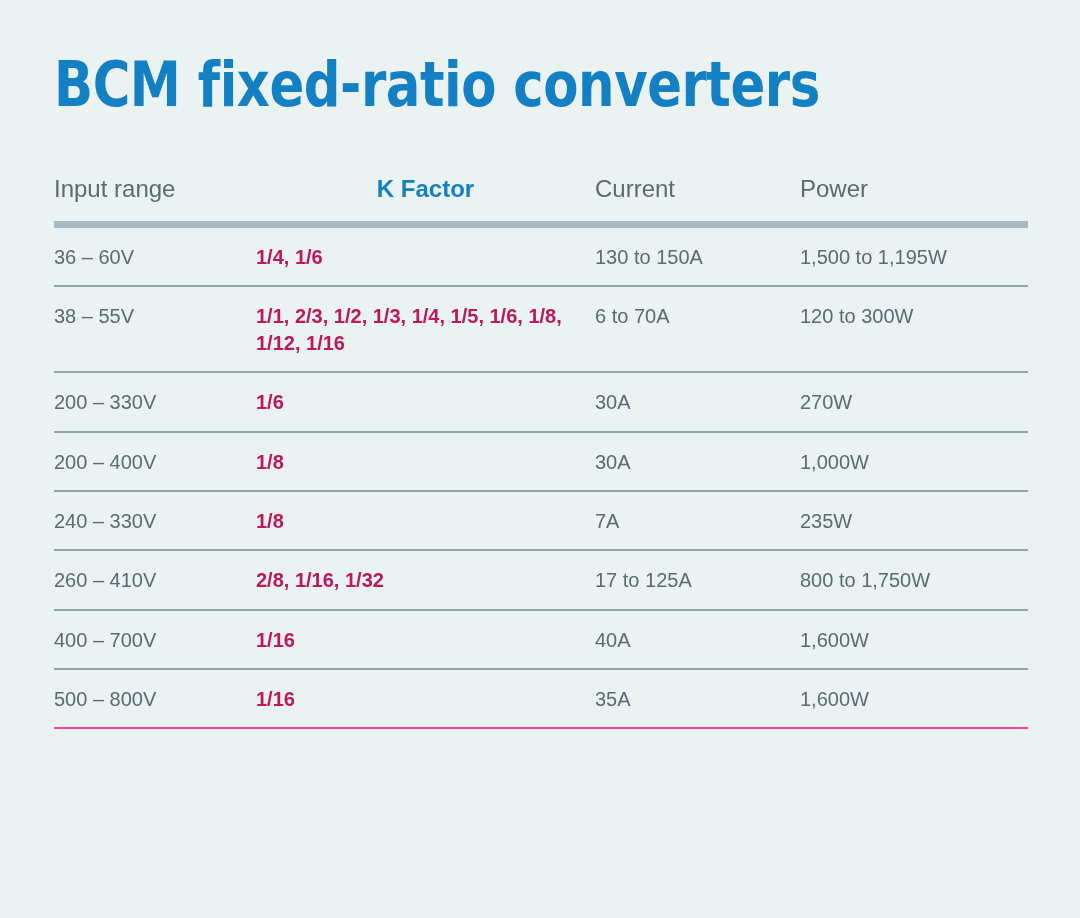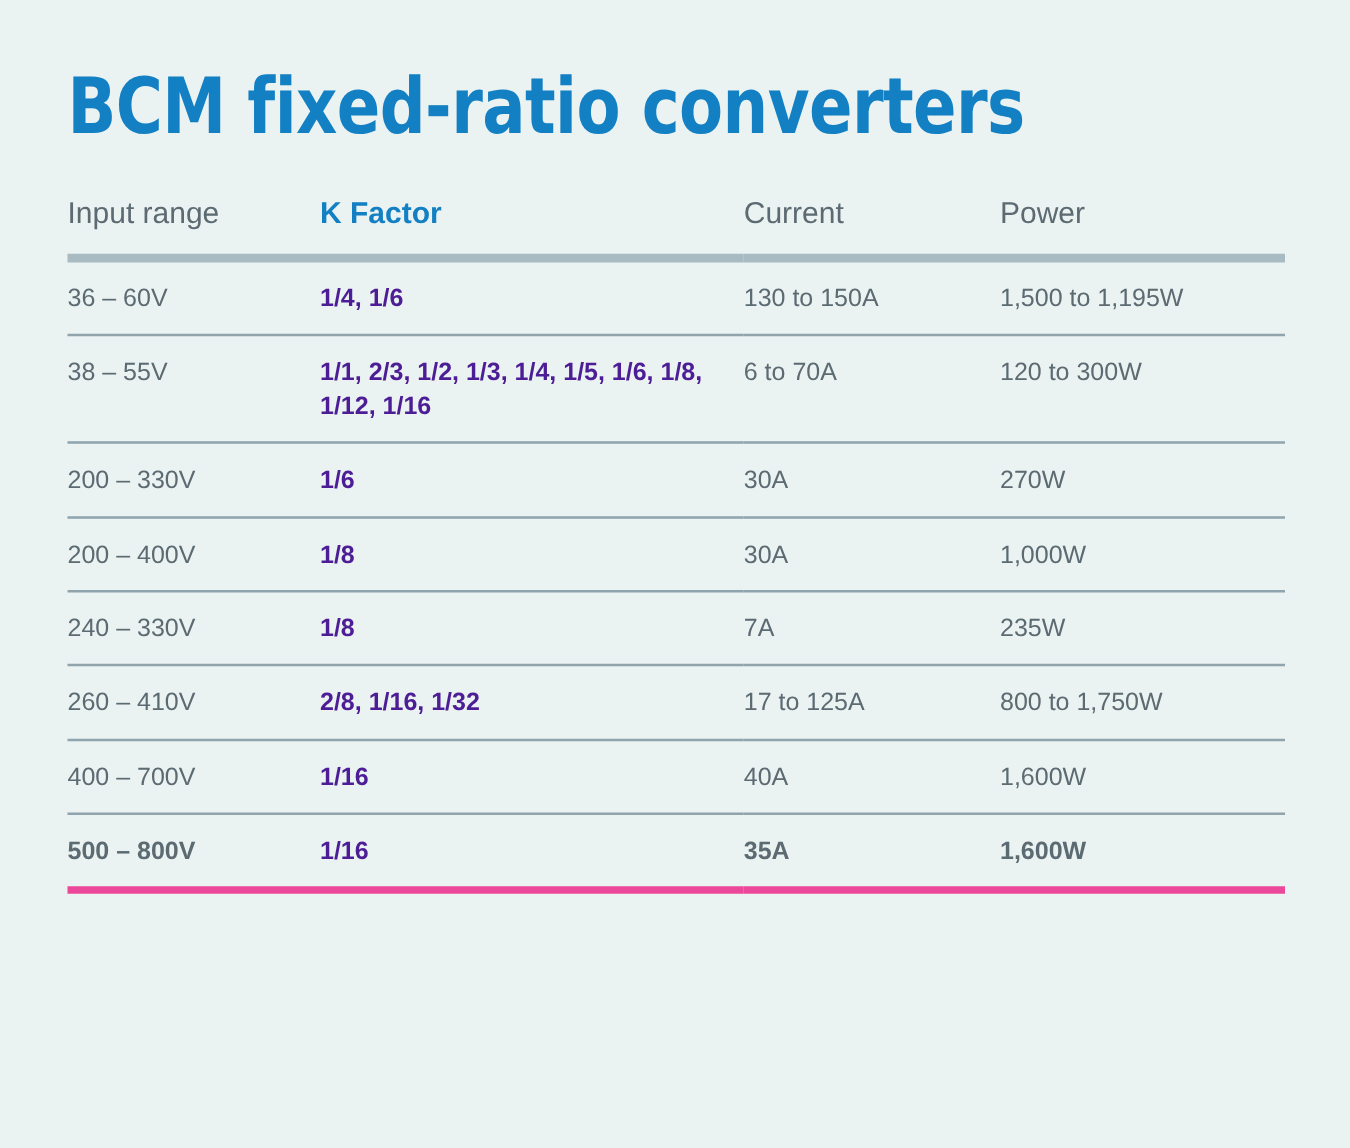--- a/index.html
+++ b/index.html
@@ -29,58 +29,58 @@
     letter-spacing: -0.5px;
     color: #1380c4;
     font-family: "DejaVu Sans", sans-serif;
     font-stretch: condensed;
     transform: scaleX(0.92);
     transform-origin: left center;
   }
   table.spec {
     width: 974px;
     border-collapse: collapse;
-    margin-top: 38px;
+    margin-top: 56px;
     table-layout: fixed;
   }
   table.spec col.c-input  { width: 202px; }
   table.spec col.c-k      { width: 339px; }
   table.spec col.c-cur    { width: 205px; }
   table.spec col.c-pow    { width: 228px; }
 
   thead th {
     text-align: left;
     font-weight: 400;
     font-size: 24px;
     color: #5c6a72;
     padding: 0 0 18px 0;
     vertical-align: bottom;
     border-bottom: 7px solid #a8bac2;
     white-space: nowrap;
   }
   thead th.kfactor-head {
     color: #1380c4;
     font-weight: 700;
+    text-align: center;
   }
   tbody td {
     font-size: 20px;
     color: #5c6a72;
     padding: 16px 0 15px 0;
     vertical-align: top;
     border-bottom: 2px solid #8fa4ad;
     line-height: 1.32;
   }
   tbody td.kfactor {
-    color: #4c1d95;
+    color: #be185d;
     font-weight: 700;
     padding-right: 26px;
   }
   tbody tr:last-child td {
-    border-bottom: 6px solid #ec4899;
-    font-weight: bold;
+    border-bottom: 2px solid #ec4899;
   }
 </style>
 </head>
 <body>
 
 <div class="page">
 
   <h1 class="title">BCM fixed-ratio converters</h1>
 
   <table class="spec">

